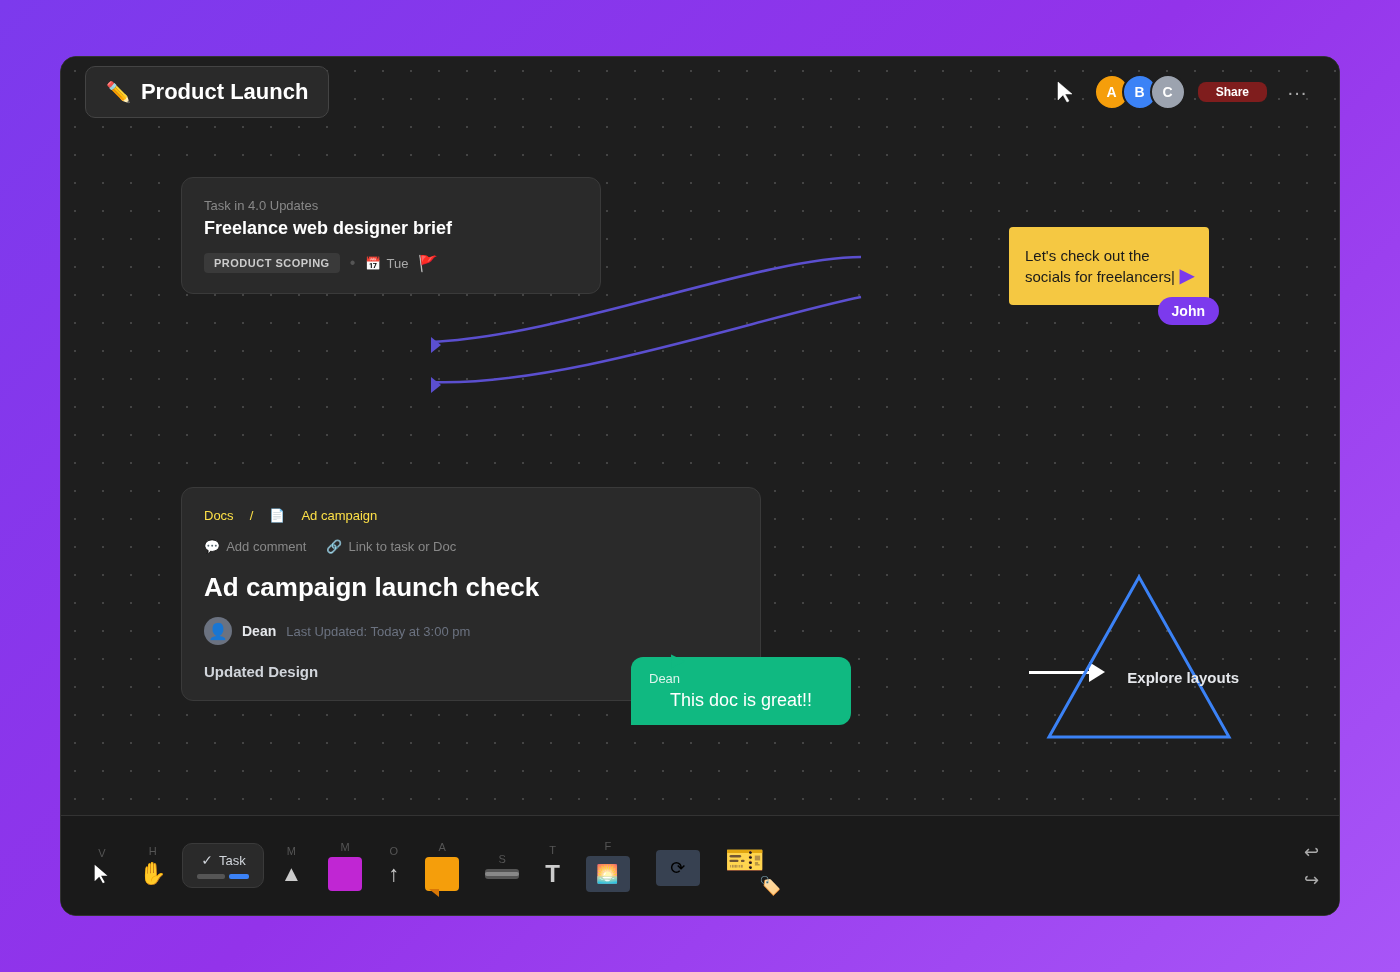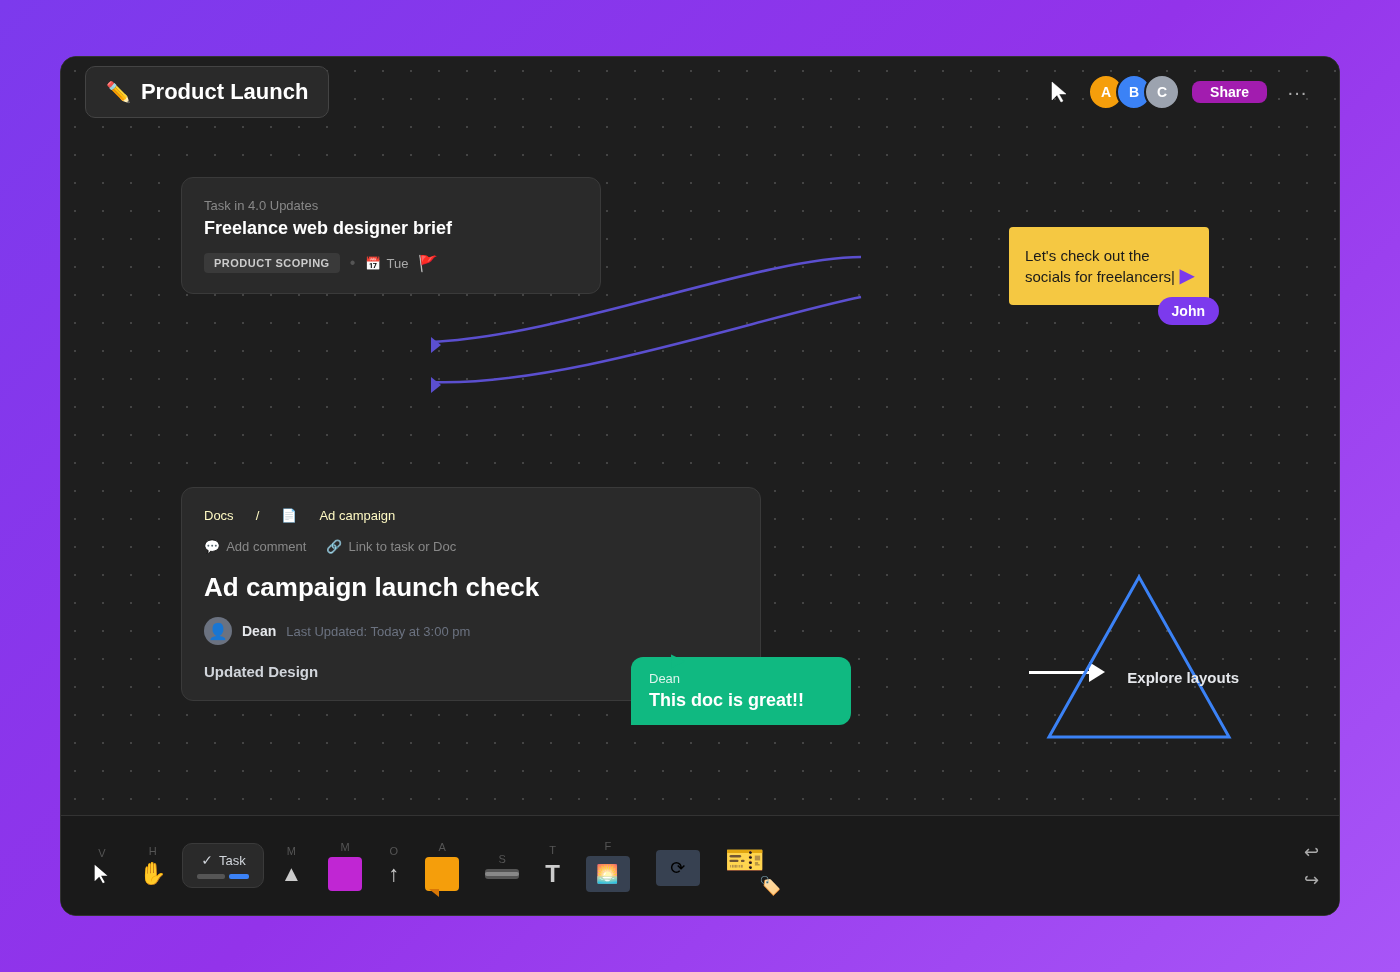--- a/index.html
+++ b/index.html
@@ -97,26 +97,26 @@
       font-weight: bold;
       color: #fff;
     }
 
     .avatar:first-child { margin-left: 0; }
     .avatar-1 { background: #f59e0b; }
     .avatar-2 { background: #3b82f6; }
     .avatar-3 { background: #9ca3af; }
 
     .share-btn {
-      background: #a21caf;
+      background: #7f1d1d;
       color: #fff;
       border: none;
       border-radius: 8px;
       padding: 3px 18px;
-      font-size: 14px;
+      font-size: 12px;
       font-weight: 600;
       cursor: pointer;
     }
 
     .more-btn {
       color: #aaa;
       font-size: 20px;
       cursor: pointer;
       padding: 4px 8px;
     }
@@ -237,26 +237,26 @@
       left: 120px;
       width: 580px;
       background: #2a2a2a;
       border-radius: 12px;
       padding: 20px 22px;
       border: 1px solid #3a3a3a;
       z-index: 5;
     }
 
     .doc-breadcrumb {
-      color: #fef9c3;
+      color: #fde047;
       font-size: 13px;
       margin-bottom: 16px;
       display: flex;
       align-items: center;
-      gap: 22px;
+      gap: 16px;
     }
 
     .doc-actions {
       display: flex;
       gap: 20px;
       margin-bottom: 18px;
     }
 
     .doc-action {
       display: flex;
@@ -332,21 +332,22 @@
 
     .dean-name {
       color: rgba(255,255,255,0.85);
       font-size: 13px;
       margin-bottom: 4px;
     }
 
     .dean-message {
       color: #fff;
       font-size: 18px;
-      font-weight: 700;
+      font-weight: 400;
+      text-align: center;
     }
 
     .dean-cursor {
       position: absolute;
       top: -8px;
       left: 40px;
       color: #10b981;
       font-size: 18px;
     }
 

